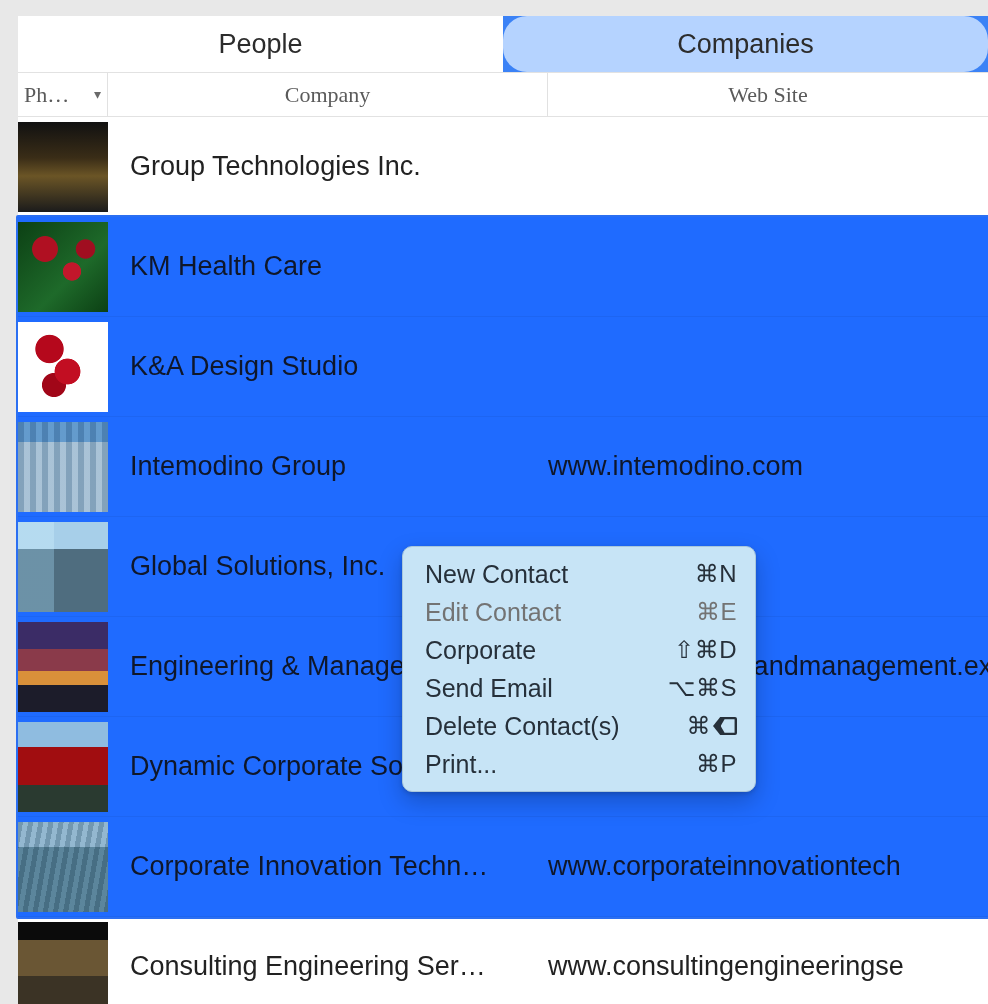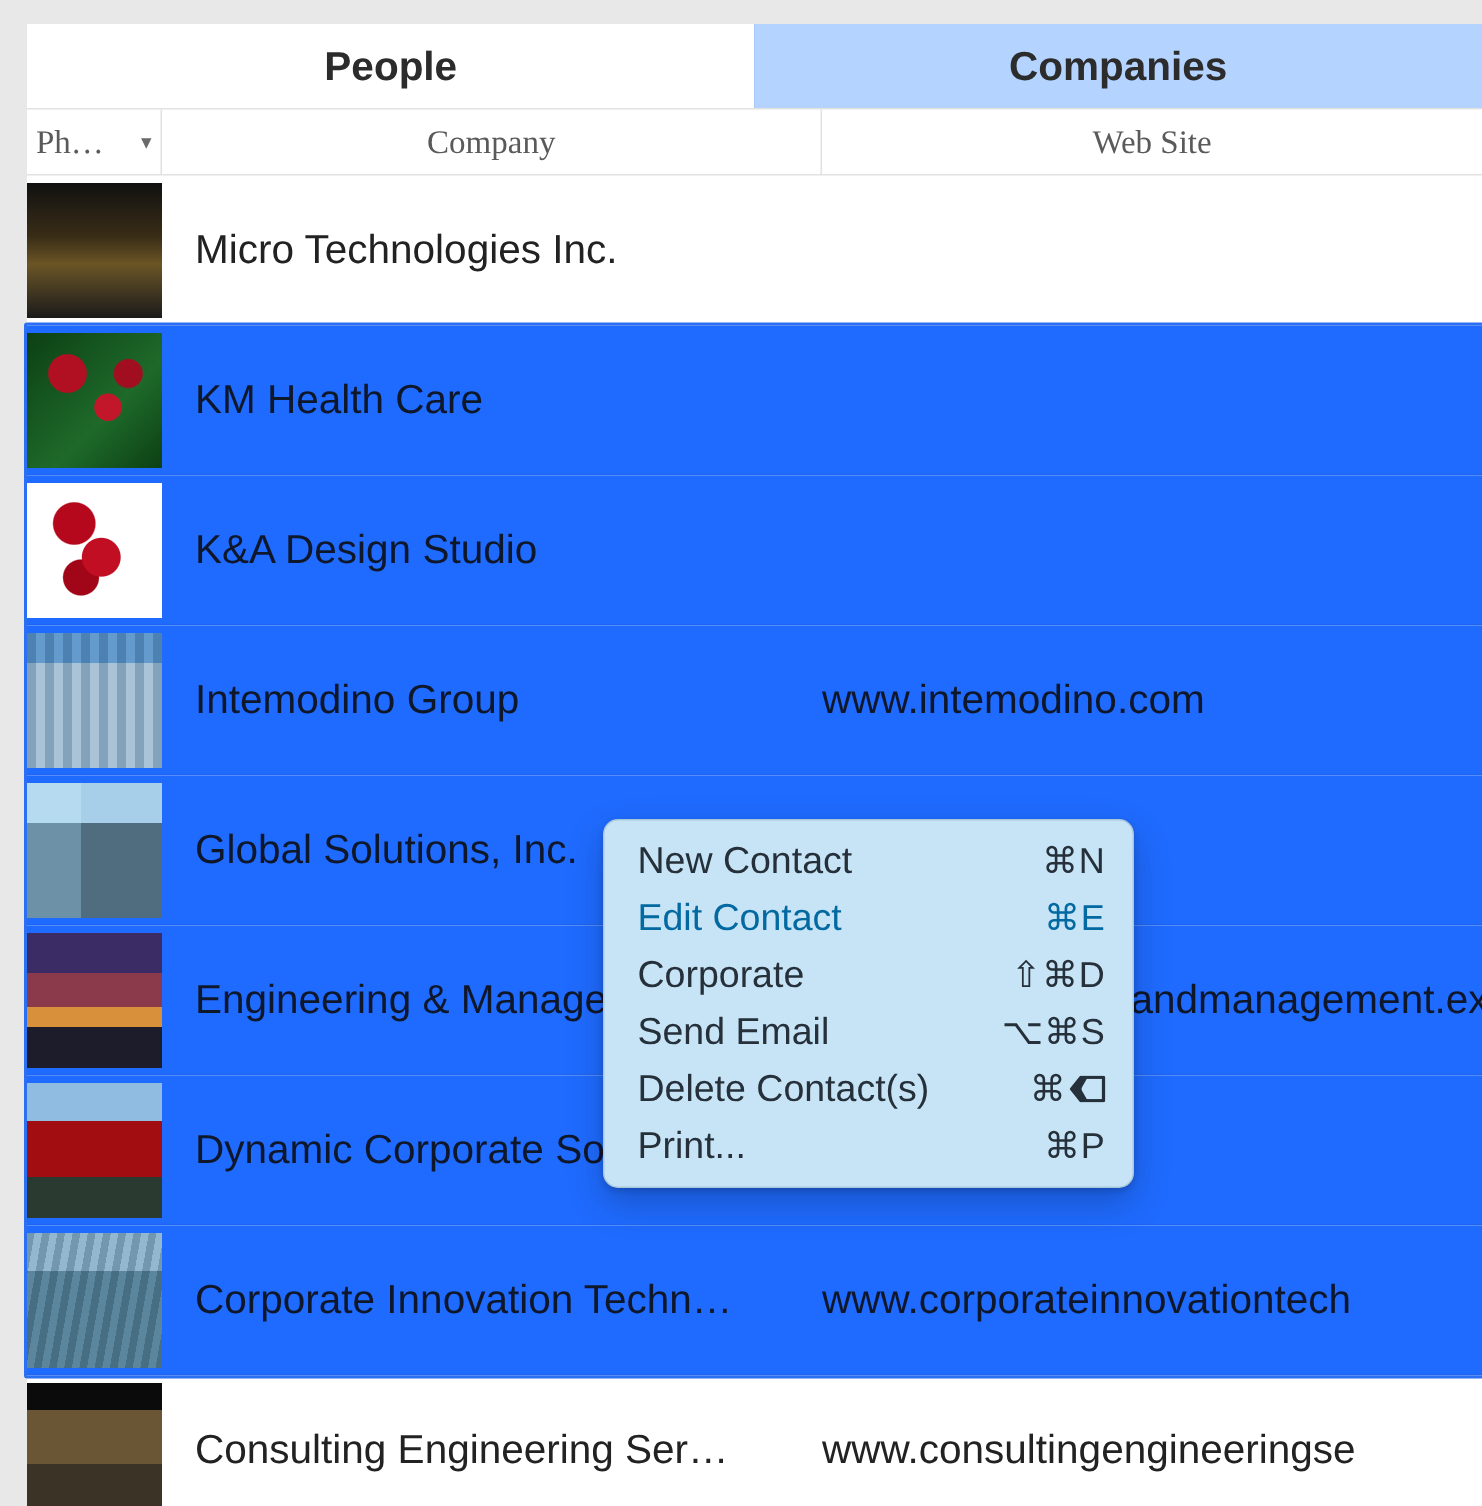--- a/index.html
+++ b/index.html
@@ -17,35 +17,34 @@
     padding: 16px 0 0 0;
   }
 
   
   .tabbar {
     display: flex;
     width: calc(100% - 18px);
     margin-left: 18px;
     height: 56px;
     background: #3b82f6;
-    font-weight: bold;
   }
   .tab {
     flex: 1 1 50%;
     display: flex;
     align-items: center;
     justify-content: center;
     font-size: 27px;
     color: #2c2c2c;
     border: 1px solid transparent;
     user-select: none;
     cursor: default;
   }
   .tab.inactive { background: #fff; }
-  .tab.active { background: #b5d3ff; }
+  .tab.active { background: #b5d3ff; border-radius: 24px; }
 
   
   .colheaders {
     display: flex;
     width: calc(100% - 18px);
     margin-left: 18px;
     height: 44px;
     background: #fff;
     border-top: 1px solid #e2e2e2;
     font-family: Liberation Serif, serif;
@@ -151,21 +150,21 @@
   }
   .ctxmenu .item {
     display: flex;
     align-items: center;
     justify-content: space-between;
     height: 38px;
     padding: 0 18px 0 22px;
     cursor: default;
     user-select: none;
   }
-  .ctxmenu .item.disabled { color: #0369a1; }
+  .ctxmenu .item.disabled { color: #737373; }
   .ctxmenu .item .short { font-size: 24px; letter-spacing: 0.5px; display: flex; gap: 2px; align-items: center; }
   .ctxmenu .item .short .glyph { display: inline-block; }
   .backspace-icon {
     display:inline-block; width:24px; height:18px; position:relative;
   }
   .backspace-icon::before{
     content:""; position:absolute; inset:0;
     background:#26303a;
     clip-path: polygon(30% 0%, 100% 0%, 100% 100%, 30% 100%, 0% 50%);
     border-radius:2px;
@@ -198,21 +197,21 @@
     <div class="colheader col-company">Company</div>
     <div class="colheader col-website">Web Site</div>
   </div>
 
   <div class="rows">
 
     <div class="seloutline" style="top:98px;height:704px;"></div>
 
     <div class="row">
       <div class="thumb th1"></div>
-      <div class="name">Micro Technologies Inc.</div>
+      <div class="name">Group Technologies Inc.</div>
       <div class="site"></div>
     </div>
 
     <div class="row selected">
       <div class="thumb th2"></div>
       <div class="name">KM Health Care</div>
       <div class="site"></div>
     </div>
 
     <div class="row selected">

